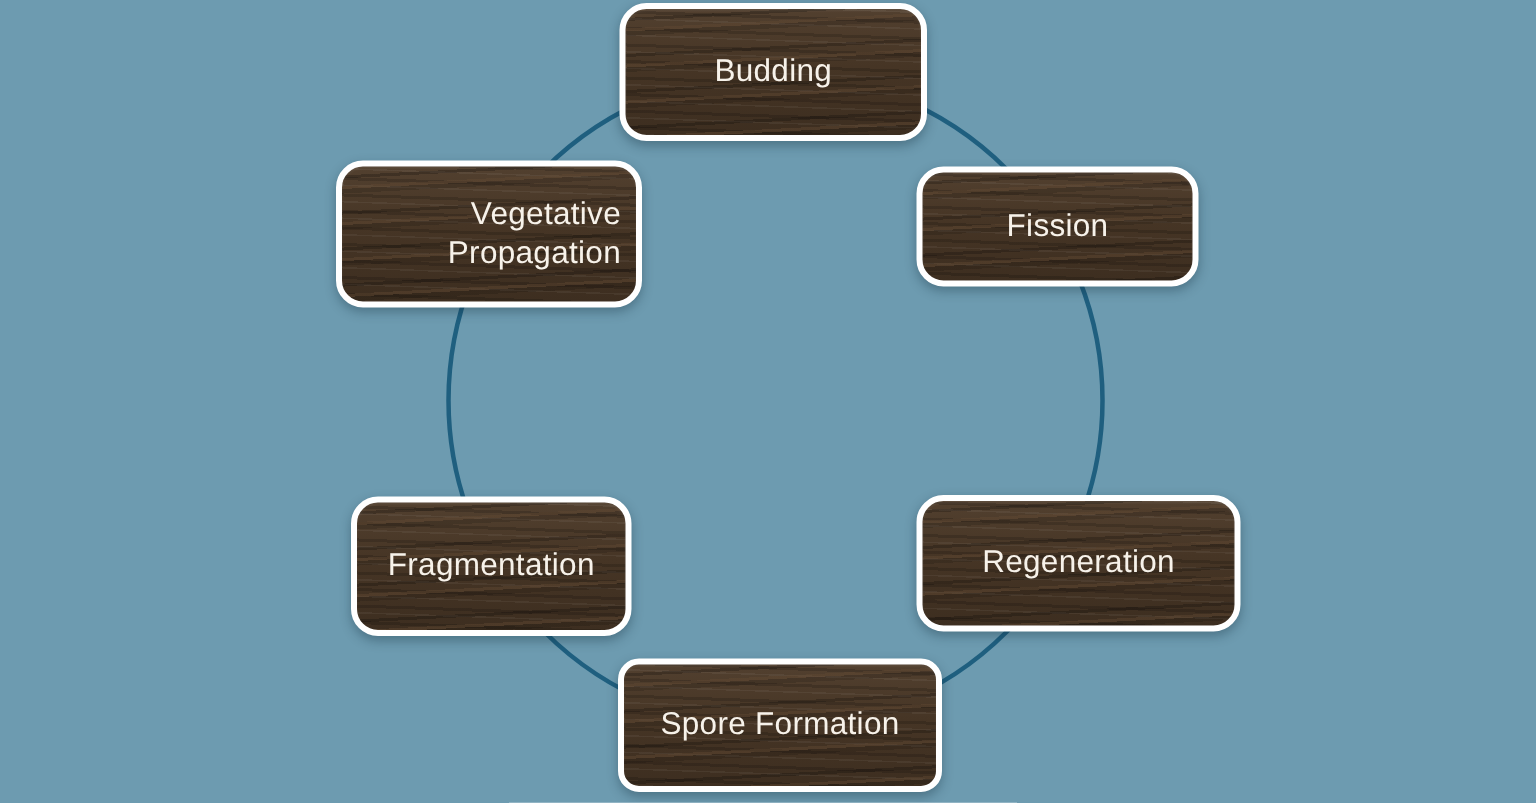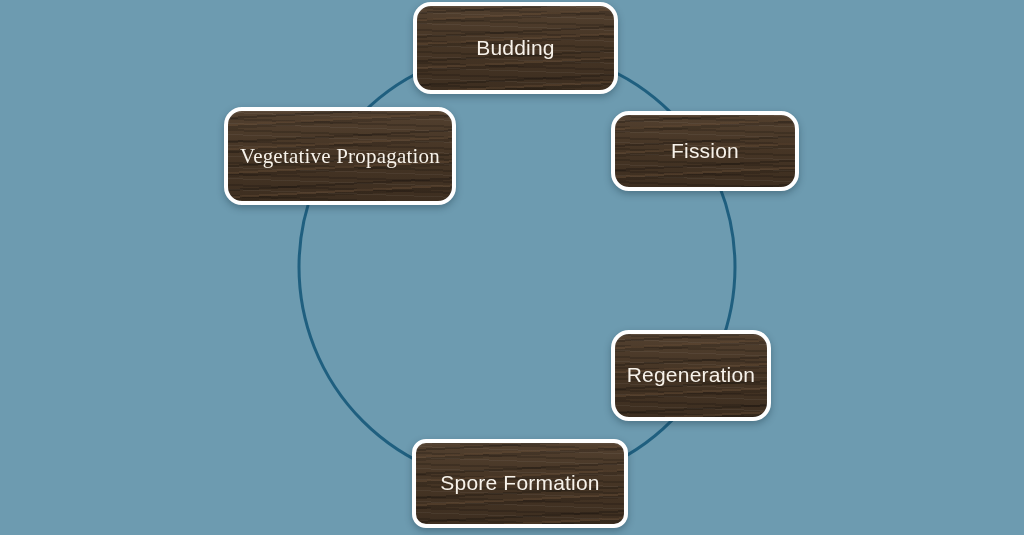--- a/index.html
+++ b/index.html
@@ -47,24 +47,24 @@
         rgba(0,0,0,0) 8px 13px, rgba(96,72,50,0.45) 13px 15px,
         rgba(0,0,0,0.14) 15px 18px, rgba(0,0,0,0) 18px 24px),
       repeating-linear-gradient(2deg,
         rgba(255,255,255,0.05) 0 1px, rgba(0,0,0,0) 1px 4px,
         rgba(0,0,0,0.16) 4px 6px, rgba(0,0,0,0) 6px 11px),
       linear-gradient(180deg,#52402f 0%,#463525 45%,#3d2e20 100%);
     box-shadow:0 3px 7px rgba(16,42,56,0.35), inset 0 1px 2px rgba(255,255,255,0.08);
   }
   
   .node-budding        {left:413px; top:2px;   width:205px; height:92px;}
-  .node-vegetative     {left:224px; top:107px; width:232px; height:98px;font-family:Liberation Serif, serif;}
+  .node-vegetative     {left:224px; top:107px; width:204px; height:98px;}
   .node-fission        {left:611px; top:111px; width:188px; height:80px;}
   .node-fragmentation  {left:234px; top:331px; width:187px; height:93px;}
-  .node-regeneration   {left:611px; top:330px; width:160px; height:91px;}
+  .node-regeneration   {left:611px; top:330px; width:216px; height:91px;}
   .node-spore          {left:412px; top:439px; width:216px; height:89px;border-radius:14px;}
 </style>
 </head>
 <body>
 
 <div class="canvas">
 
   <svg class="ring" width="1024" height="535" viewBox="0 0 1024 535" aria-hidden="true">
     <circle cx="517" cy="267" r="218" fill="none" stroke="#1f5f7f" stroke-width="3"></circle>
   </svg>
@@ -74,20 +74,23 @@
   </div>
 
   <div class="node node-fission">
     <span>Fission</span>
   </div>
 
   <div class="node node-vegetative">
     <span>Vegetative Propagation</span>
   </div>
 
+  <div class="node node-fragmentation">
+    <span>Fragmentation</span>
+  </div>
 
   <div class="node node-regeneration">
     <span>Regeneration</span>
   </div>
 
   <div class="node node-spore">
     <span>Spore Formation</span>
   </div>
 
 </div>

